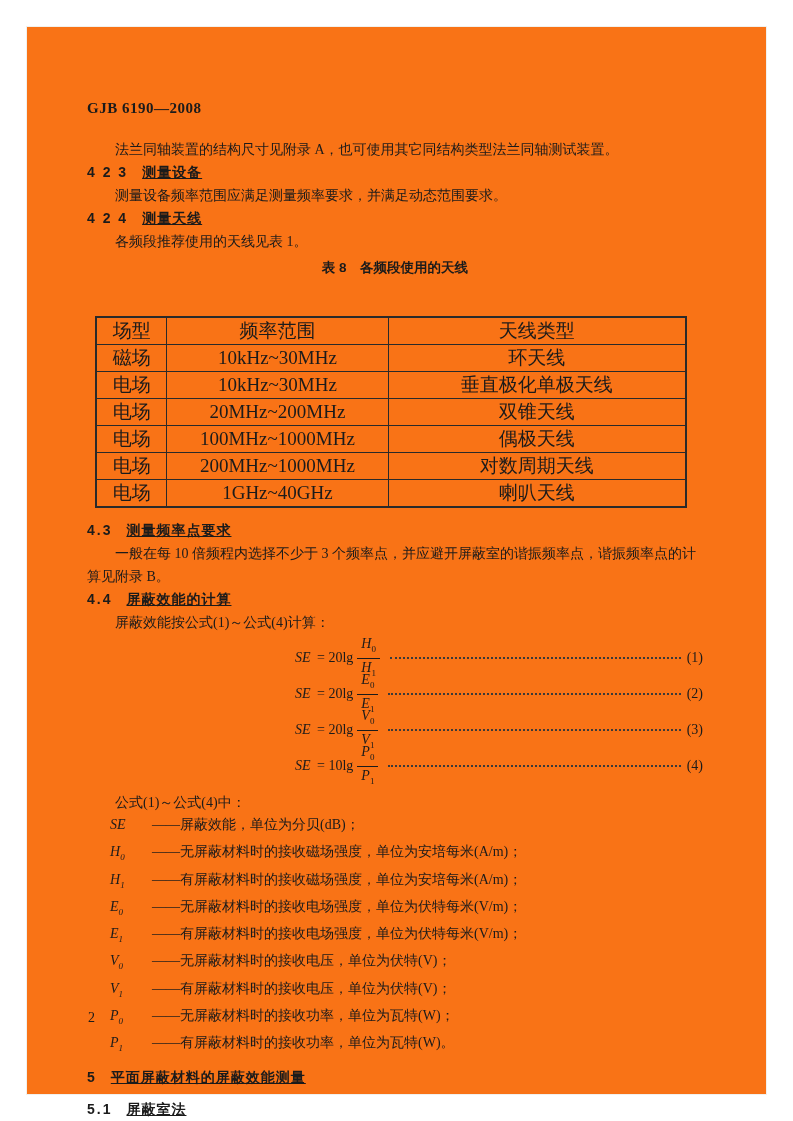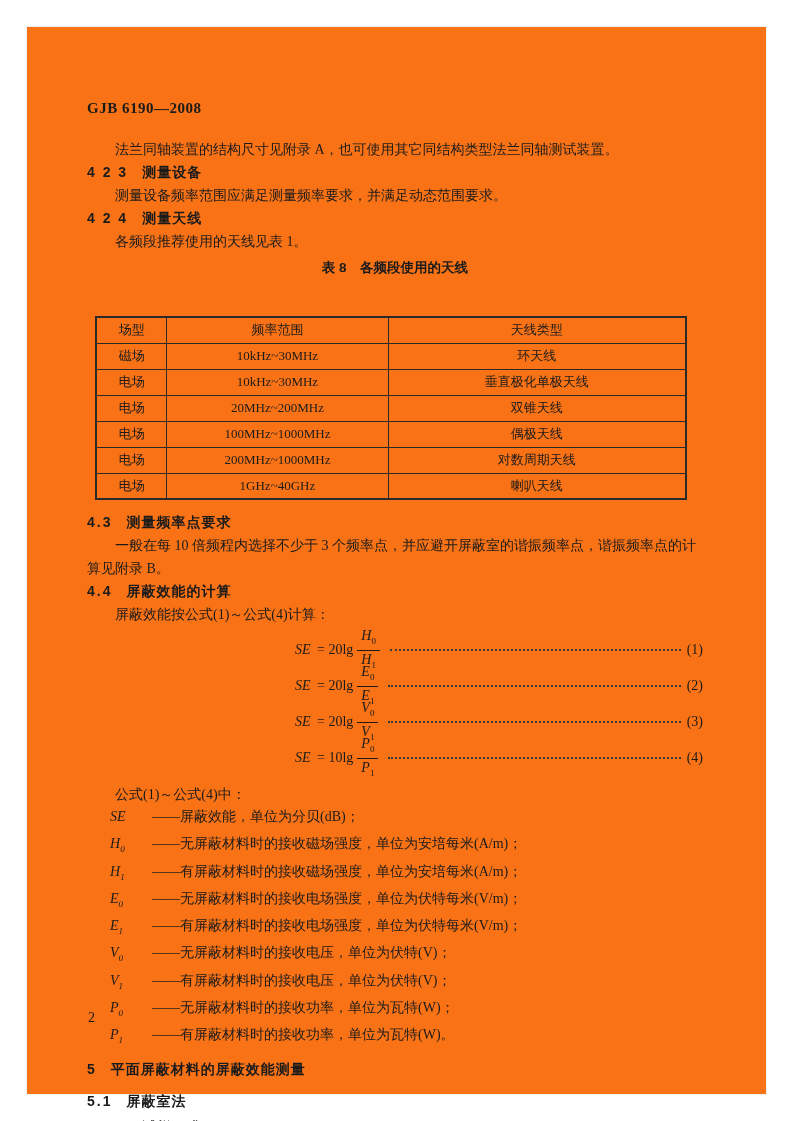--- a/index.html
+++ b/index.html
@@ -16,29 +16,29 @@
     font-family:"Liberation Serif", serif; font-weight:bold;
     font-size:15px; letter-spacing:0.5px; margin-bottom:21px;
   }
   p.body { font-size:14px; line-height:23px; }
   p.indent { text-indent:2em; }
   .heading {
     font-family:"Liberation Sans", sans-serif; font-weight:bold;
     font-size:14px; line-height:23px;
   }
   .heading .h-num { letter-spacing:2px; }
-  .heading .h-title { margin-left:14px; letter-spacing:1px; }
+  .heading .h-title { margin-left:14px; letter-spacing:1px;text-decoration:underline; }
 
   .tbl-caption {
     text-align:center; font-family:"Liberation Sans", sans-serif;
     font-weight:bold; font-size:13.5px; margin:6px 0 5px;
   }
   table.antenna {
     border-collapse:collapse; width:592px; margin-left:8px;
-    font-size:13px;
+    font-size:19px;
     margin-top:39px;
   }
   table.antenna th, table.antenna td {
     border:1px solid #2a2a2a; text-align:center; height:26px; padding:0 4px;
     font-weight:normal;
   }
   table.antenna { border:2px solid #2a2a2a; }
   .col-field { width:12%; }
   .col-freq  { width:37.5%; }
   .col-ant   { width:50.5%; }

